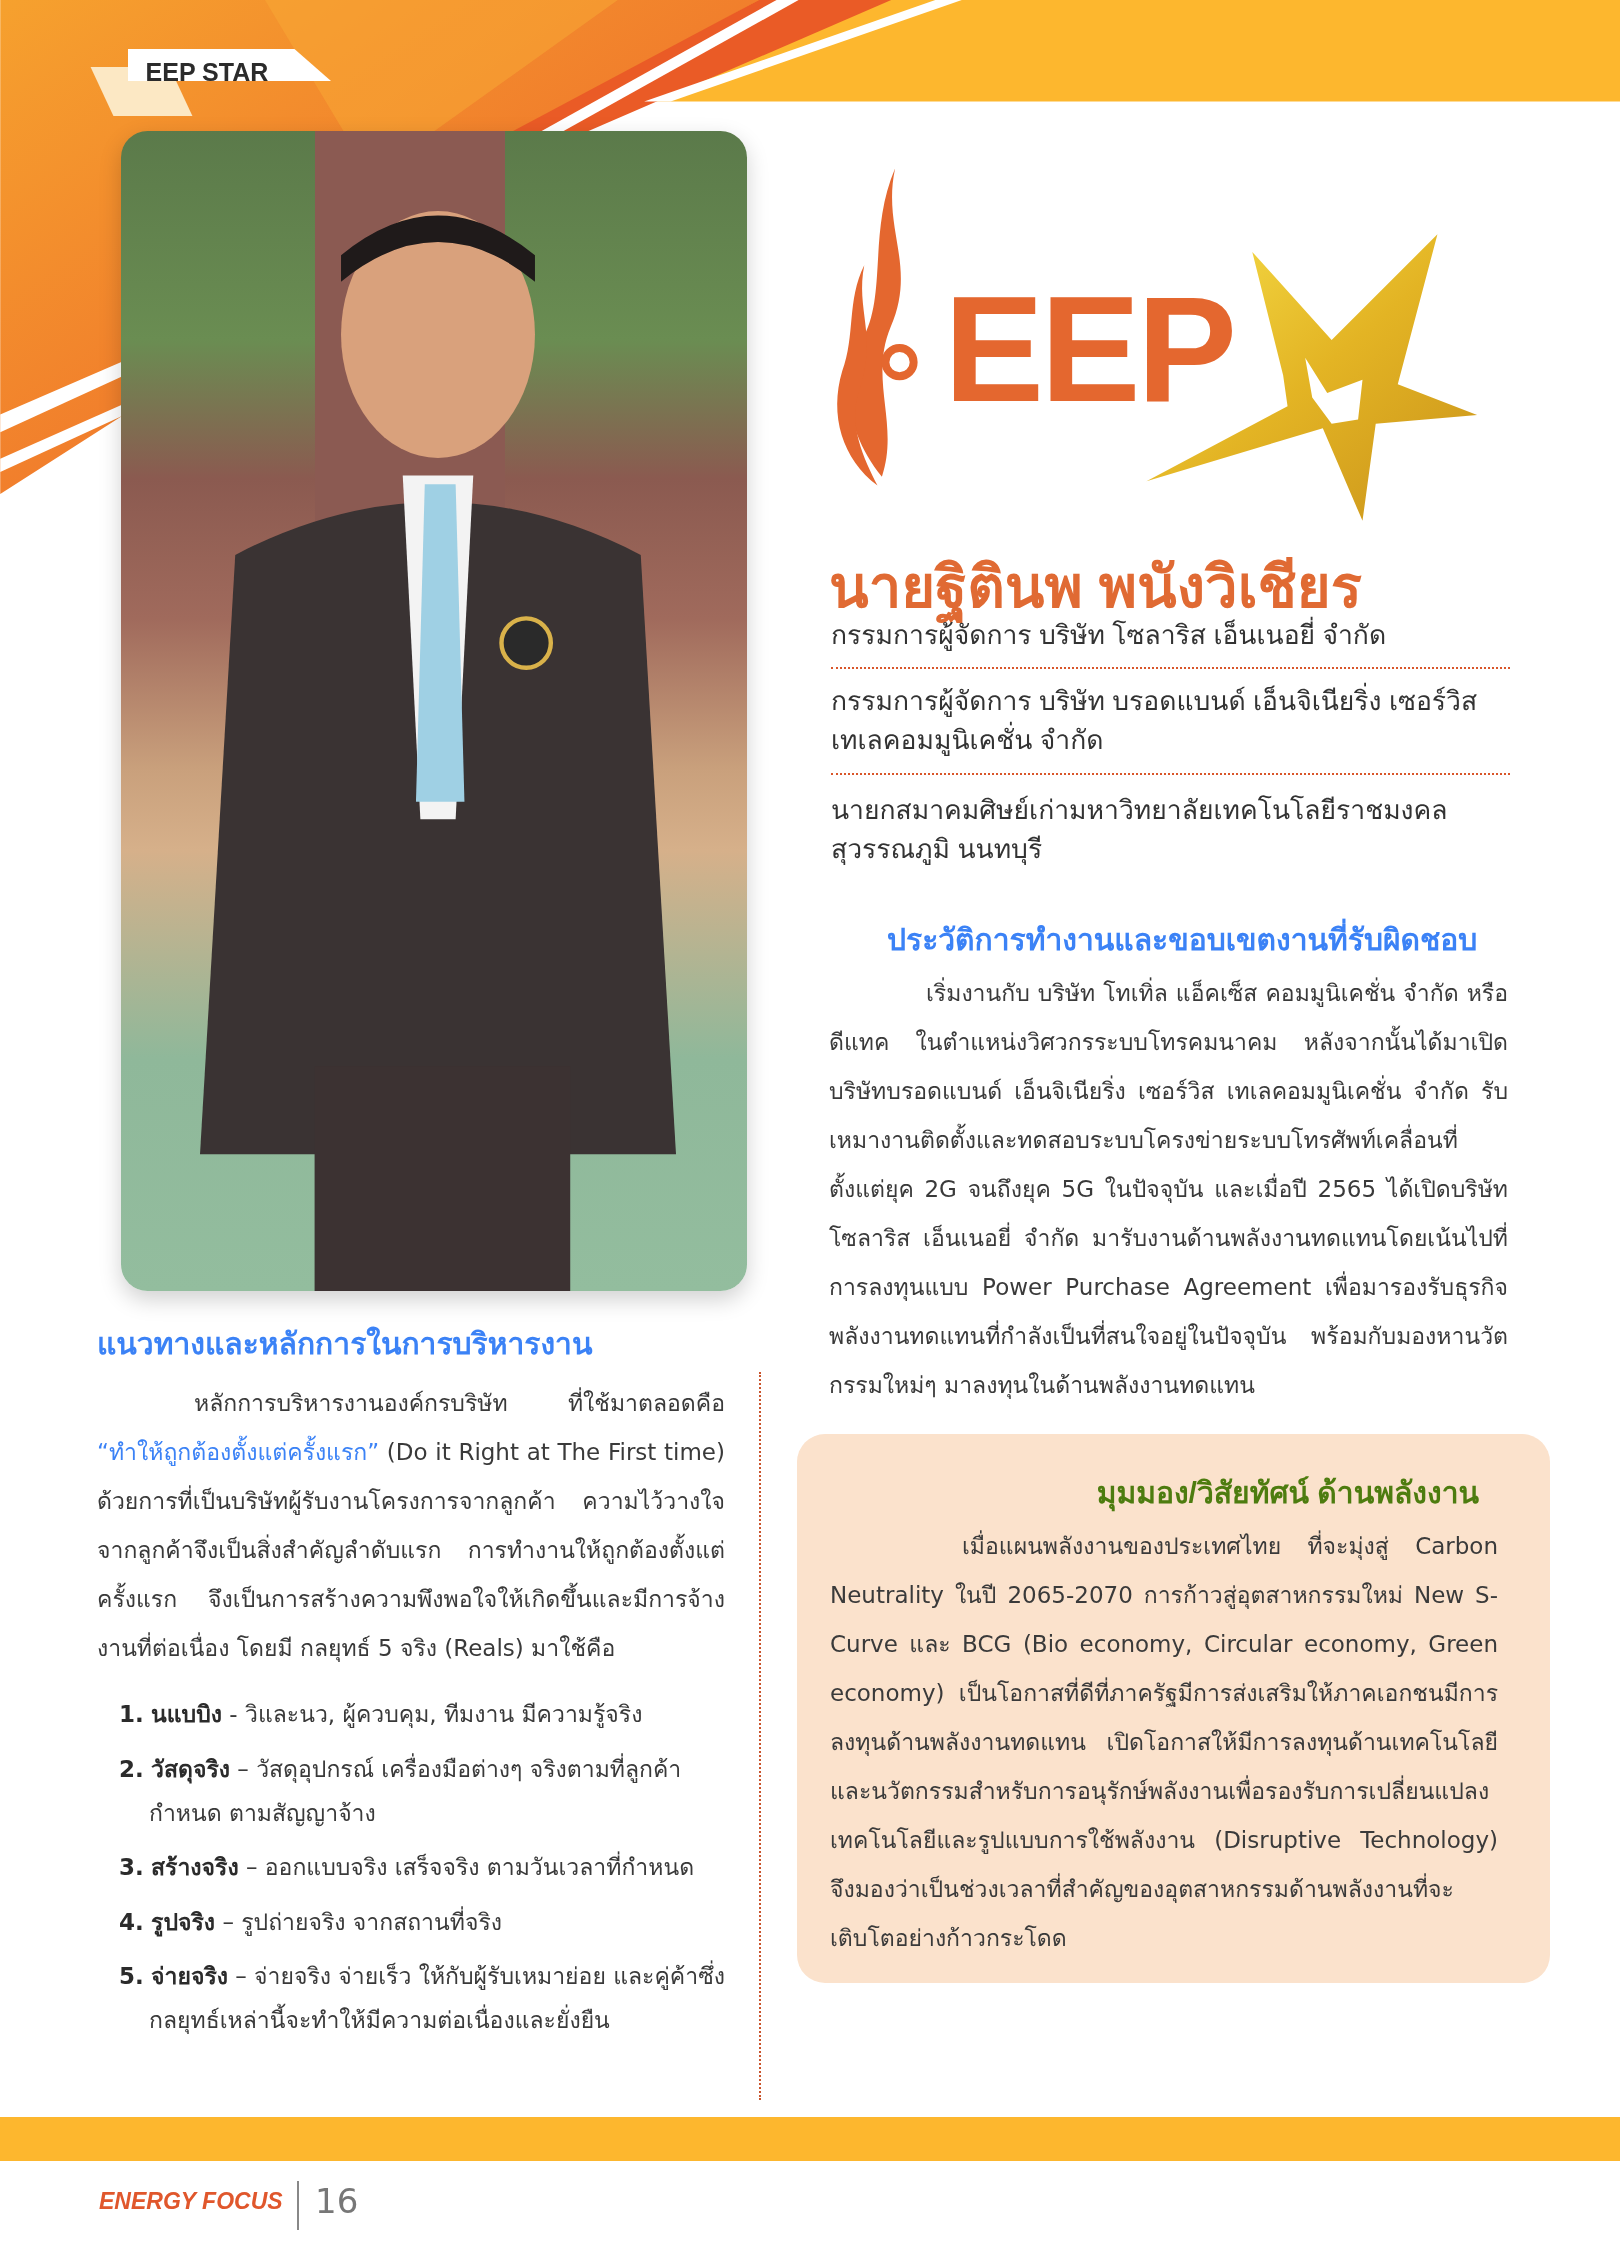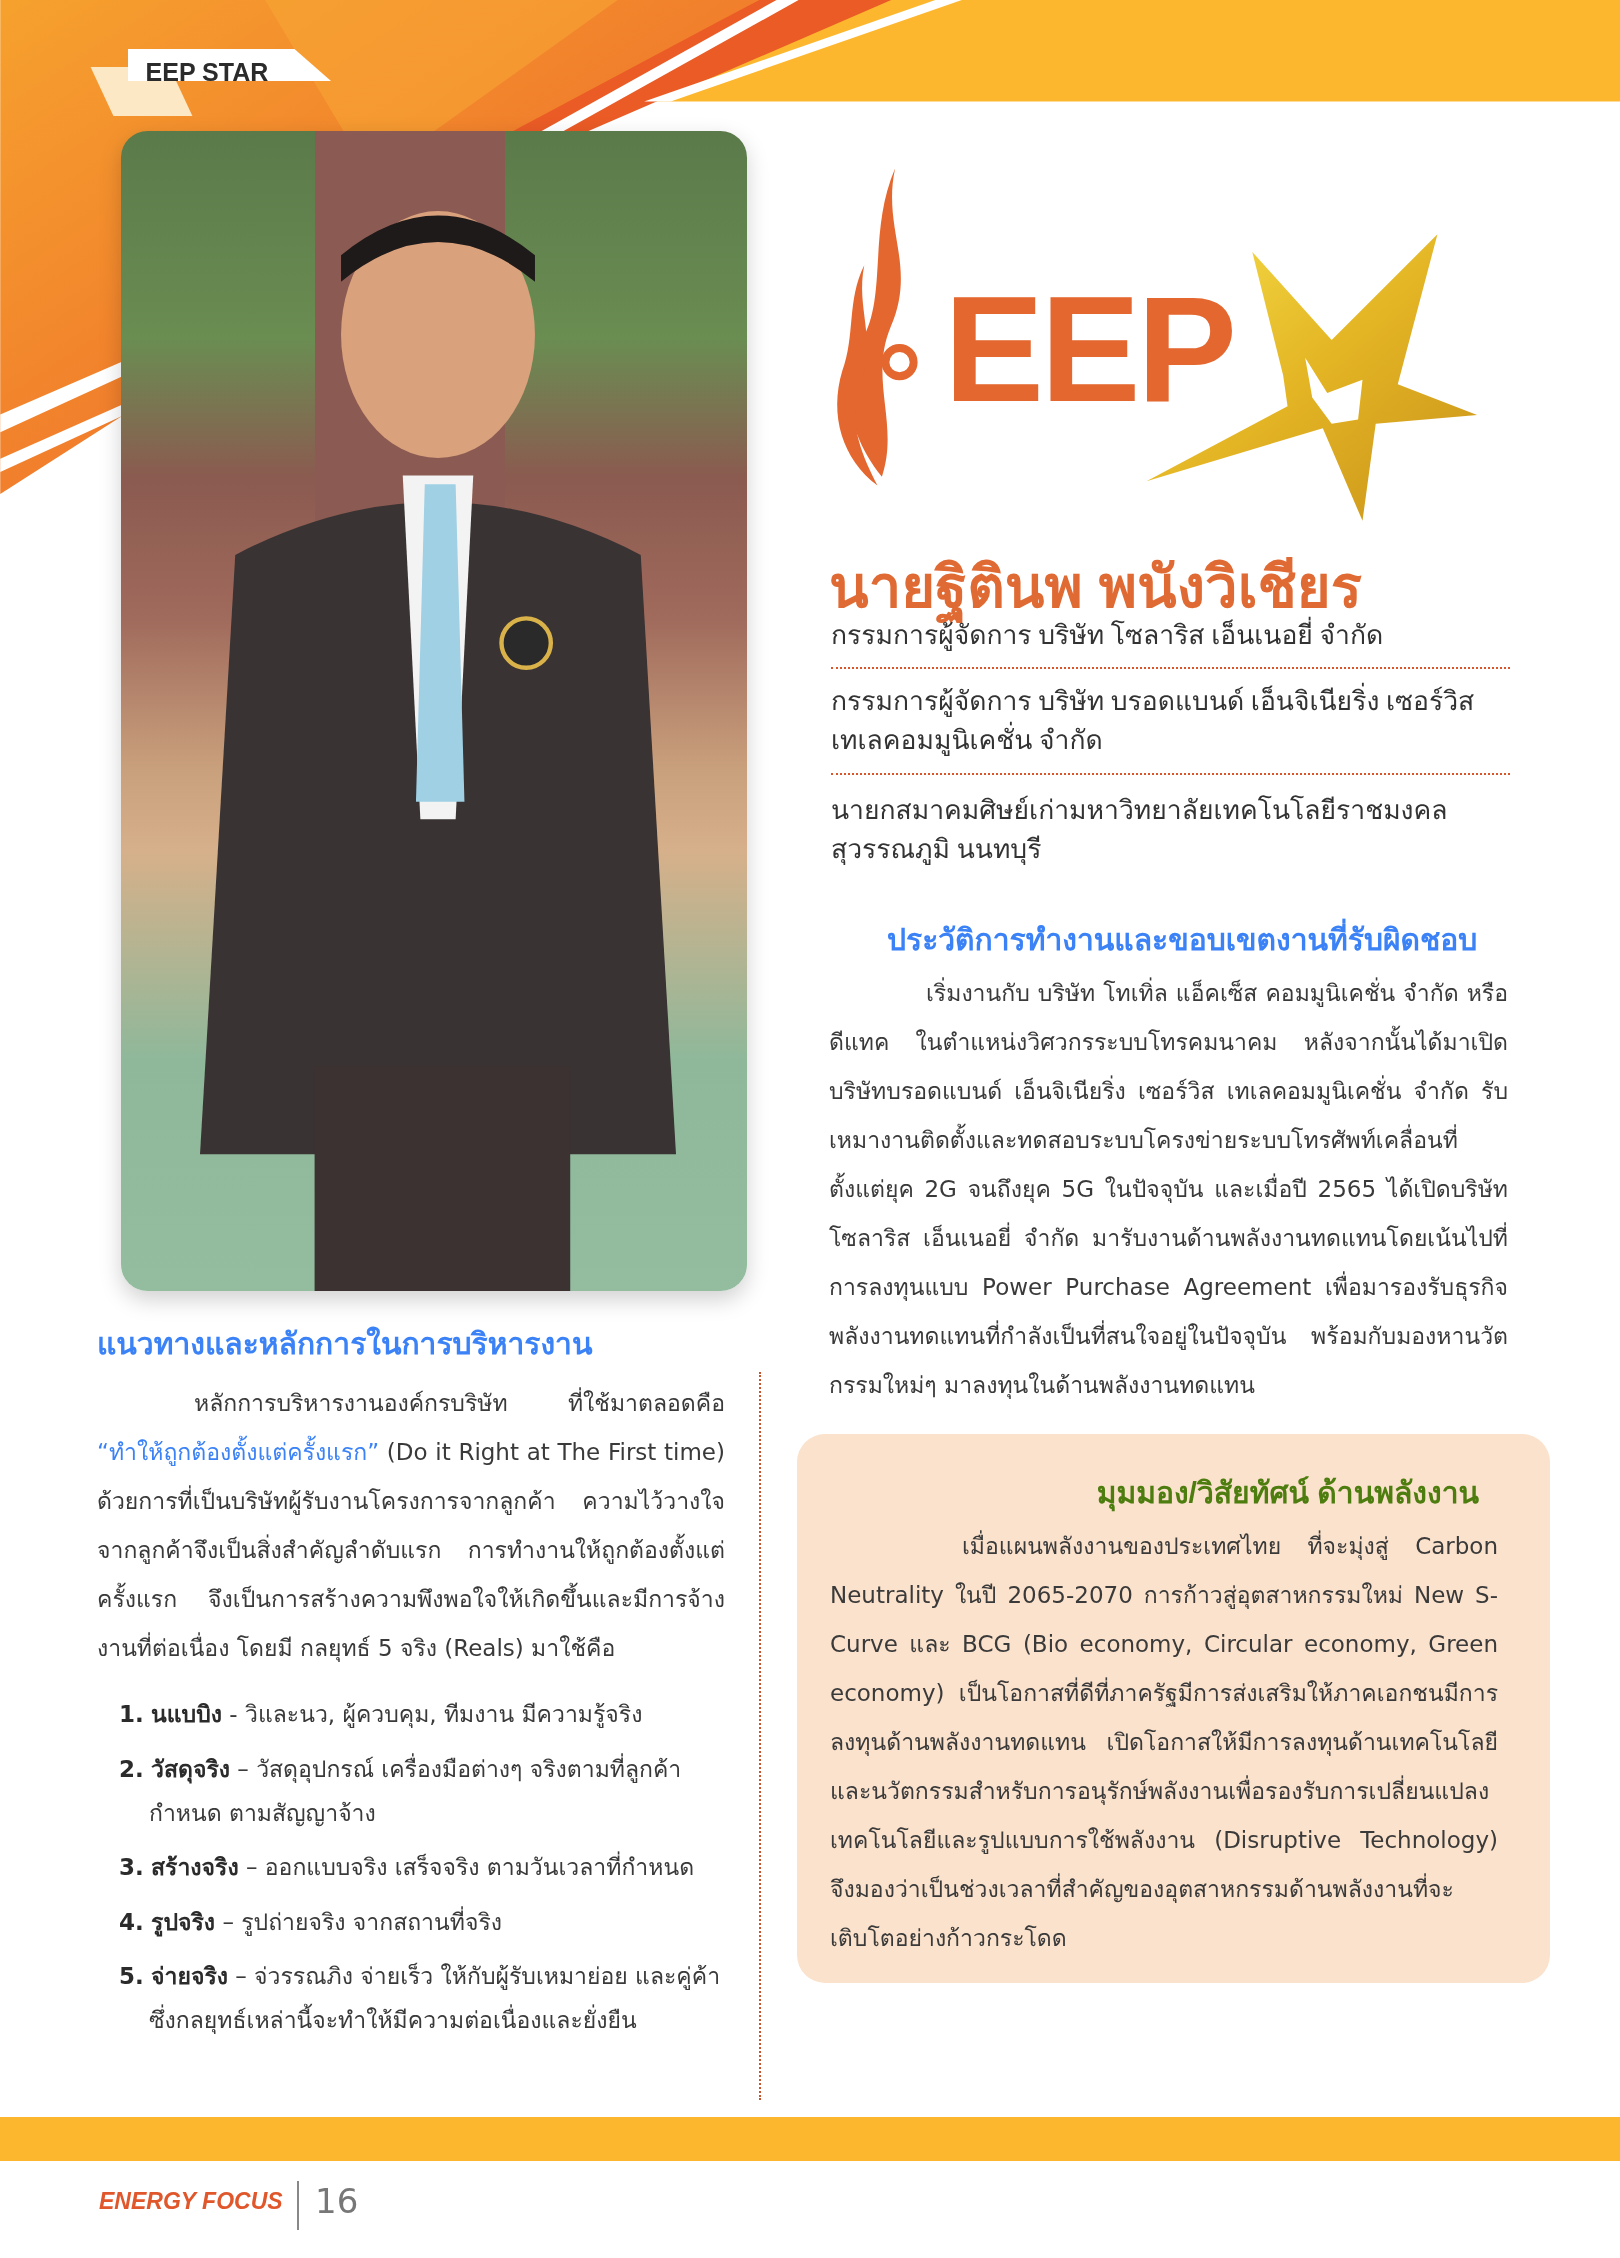--- a/index.html
+++ b/index.html
@@ -26,21 +26,21 @@
   .photo .person { position: absolute; left: 79px; top: 53px; width: 476px; height: 1112px; }
 
   
   .logo { position: absolute; left: 829px; top: 159px; width: 679px; height: 371px; }
   .logo .eep-text { position: absolute; left: 115px; top: 115px; font-family: "Liberation Sans", sans-serif;
     font-weight: bold; font-size: 150px; color: #e4672f; letter-spacing: -3.5px; line-height: 1; }
 
   
   .person-name { position: absolute; left: 829px; top: 540px; font-family: "Liberation Sans", sans-serif;
     font-weight: bold; font-size: 58px; color: #e06a33; white-space: nowrap; }
-  .role { position: absolute; left: 831px; font-size: 26.5px; line-height: 39px; color: #333; font-family: Liberation Serif, serif; }
+  .role { position: absolute; left: 831px; font-size: 26.5px; line-height: 39px; color: #333; font-family: Liberation Sans, sans-serif; }
   .role-1 { top: 616px; }
   .role-2 { top: 682px; }
   .role-3 { top: 791px; }
   .dot-sep { position: absolute; left: 831px; width: 679px; border-top: 2.6px dotted #d9562a; }
   .sep-1 { top: 667px; }
   .sep-2 { top: 773px; }
 
   
   .sec-heading { position: absolute; font-family: "Liberation Sans", sans-serif; font-weight: bold; font-size: 30px; color: #3b82f6; white-space: nowrap; }
   .h-history { left: 887px; top: 916px; }
@@ -151,21 +151,21 @@
 </div>
 
 <div class="sec-heading h-mgmt">แนวทางและหลักการในการบริหารงาน</div>
 <p class="body-text mgmt-text"><span>หลักการบริหารงานองค์กรบริษัท ที่ใช้มาตลอดคือ </span><span class="quote">“ทำให้ถูกต้องตั้งแต่ครั้งแรก”</span><span> (Do it Right at The First time) ด้วยการที่เป็นบริษัทผู้รับงานโครงการจากลูกค้า ความไว้วางใจจากลูกค้าจึงเป็นสิ่งสำคัญลำดับแรก การทำงานให้ถูกต้องตั้งแต่ครั้งแรก จึงเป็นการสร้างความพึงพอใจให้เกิดขึ้นและมีการจ้างงานที่ต่อเนื่อง โดยมี กลยุทธ์ 5 จริง (Reals) มาใช้คือ</span></p>
 
 <ol class="principles">
   <li><span class="num">1.</span> <span class="term">นแบบิง</span><span> - วิและนว, ผู้ควบคุม, ทีมงาน มีความรู้จริง</span></li>
   <li><span class="num">2.</span> <span class="term">วัสดุจริง</span><span> – วัสดุอุปกรณ์ เครื่องมือต่างๆ จริงตามที่ลูกค้ากำหนด ตามสัญญาจ้าง</span></li>
   <li><span class="num">3.</span> <span class="term">สร้างจริง</span><span> – ออกแบบจริง เสร็จจริง ตามวันเวลาที่กำหนด</span></li>
   <li><span class="num">4.</span> <span class="term">รูปจริง</span><span> – รูปถ่ายจริง จากสถานที่จริง</span></li>
-  <li><span class="num">5.</span> <span class="term">จ่ายจริง</span><span> – จ่วรรณภิง จ่ายเร็ว ให้กับผู้รับเหมาย่อย และคู่ค้าซึ่งกลยุทธ์เหล่านี้จะทำให้มีความต่อเนื่องและยั่งยืน</span></li>
+  <li><span class="num">5.</span> <span class="term">จ่ายจริง</span><span> – จ่ายจริง จ่ายเร็ว ให้กับผู้รับเหมาย่อย และคู่ค้าซึ่งกลยุทธ์เหล่านี้จะทำให้มีความต่อเนื่องและยั่งยืน</span></li>
 </ol>
 
 <div class="vdivider"></div>
 
 <div class="footer-bar"></div>
 <div class="footer-brand">ENERGY FOCUS</div>
 <div class="footer-rule"></div>
 <div class="footer-page">16</div>
 
 

